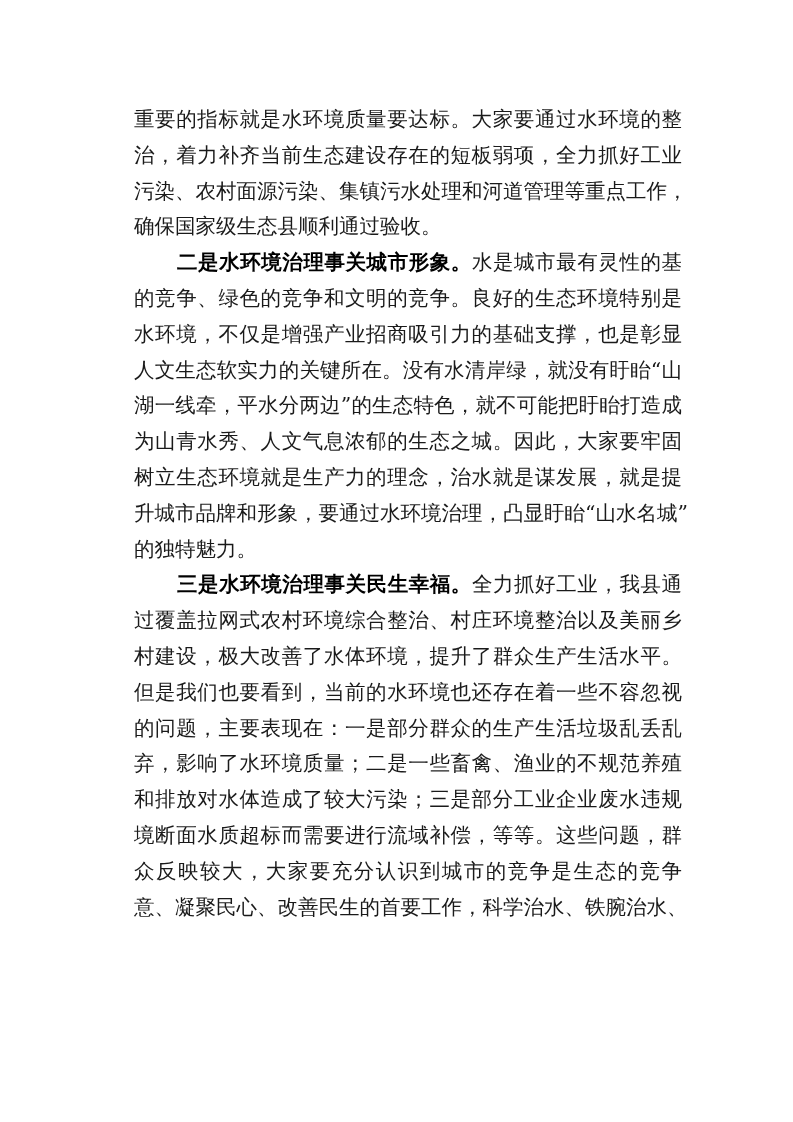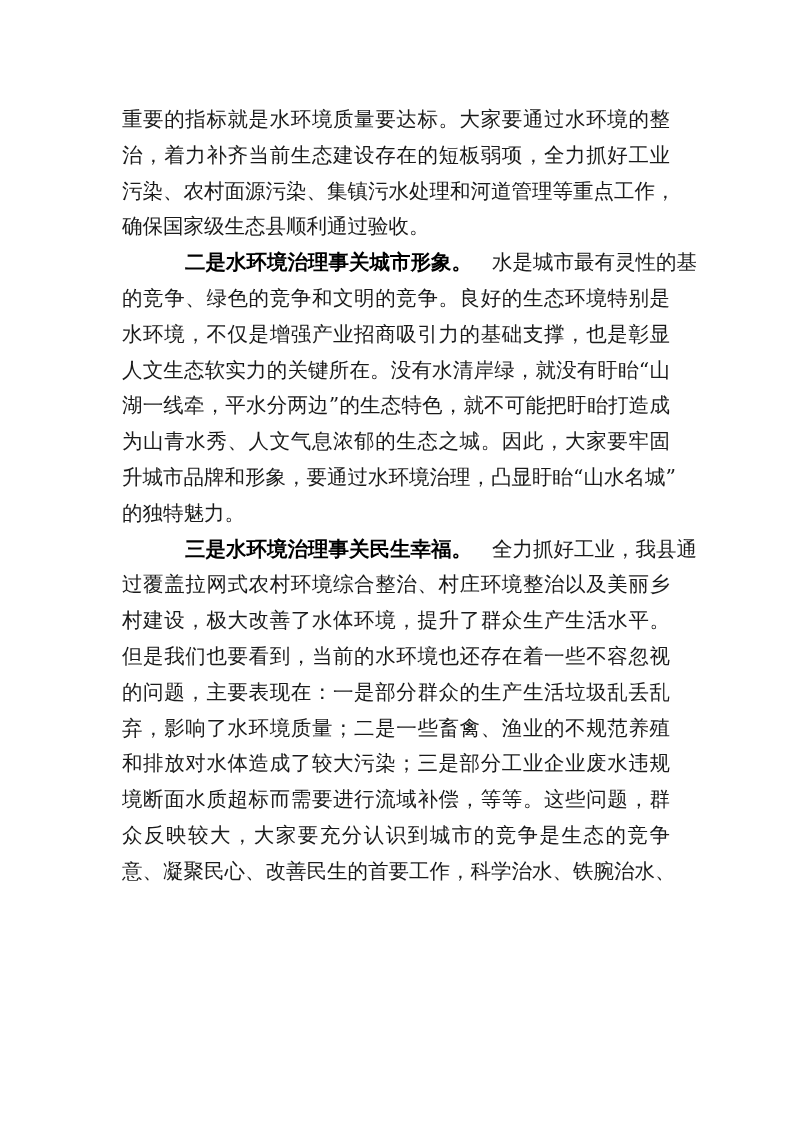--- a/index.html
+++ b/index.html
@@ -1,57 +1,58 @@
 <!DOCTYPE html>
 <html><head>
 <meta charset="utf-8">
 <style>
   html, body { margin: 0; padding: 0; background: #ffffff; }
   body { width: 793px; height: 1122px; position: relative; overflow: hidden; }
   .page {
     position: absolute;
-    left: 122px;
+    left: 134px;
     top: 102px;
     width: 548px;
     font-family: "DejaVu Serif", "Liberation Serif", serif;
     font-size: 20.5px;
     color: #1a1a1a;
   }
   .line {
     height: 35.8px;
     line-height: 35.8px;
     white-space: nowrap;
     text-align: justify;
     text-align-last: justify;
     overflow: visible;
   }
   .line.last { text-align-last: left; font-family: Liberation Serif, serif; }
   .line.indent { padding-left: 43px; }
   .bold { font-weight: bold; font-family: "DejaVu Sans", sans-serif; color: #000; }
-  .seg { display: inline; margin-left: 20px; }
+  .seg { display: inline; }
 </style>
 </head>
 <body>
 
 <div class="page">
 
   <div>
     <div class="line">重要的指标就是水环境质量要达标。大家要通过水环境的整</div>
     <div class="line">治，着力补齐当前生态建设存在的短板弱项，全力抓好工业</div>
     <div class="line">污染、农村面源污染、集镇污水处理和河道管理等重点工作，</div>
     <div class="line last">确保国家级生态县顺利通过验收。</div>
   </div>
 
   <div>
     <div class="line indent"><span class="seg bold">二是水环境治理事关城市形象。</span><span class="seg">水是城市最有灵性的基</span></div>
     <div class="line">的竞争、绿色的竞争和文明的竞争。良好的生态环境特别是</div>
     <div class="line">水环境，不仅是增强产业招商吸引力的基础支撑，也是彰显</div>
     <div class="line">人文生态软实力的关键所在。没有水清岸绿，就没有盱眙“山</div>
     <div class="line">湖一线牵，平水分两边”的生态特色，就不可能把盱眙打造成</div>
     <div class="line">为山青水秀、人文气息浓郁的生态之城。因此，大家要牢固</div>
+    <div class="line">树立生态环境就是生产力的理念，治水就是谋发展，就是提</div>
     <div class="line">升城市品牌和形象，要通过水环境治理，凸显盱眙“山水名城”</div>
     <div class="line last">的独特魅力。</div>
   </div>
 
   <div>
     <div class="line indent"><span class="seg bold">三是水环境治理事关民生幸福。</span><span class="seg">全力抓好工业，我县通</span></div>
     <div class="line">过覆盖拉网式农村环境综合整治、村庄环境整治以及美丽乡</div>
     <div class="line">村建设，极大改善了水体环境，提升了群众生产生活水平。</div>
     <div class="line">但是我们也要看到，当前的水环境也还存在着一些不容忽视</div>
     <div class="line">的问题，主要表现在：一是部分群众的生产生活垃圾乱丢乱</div>

